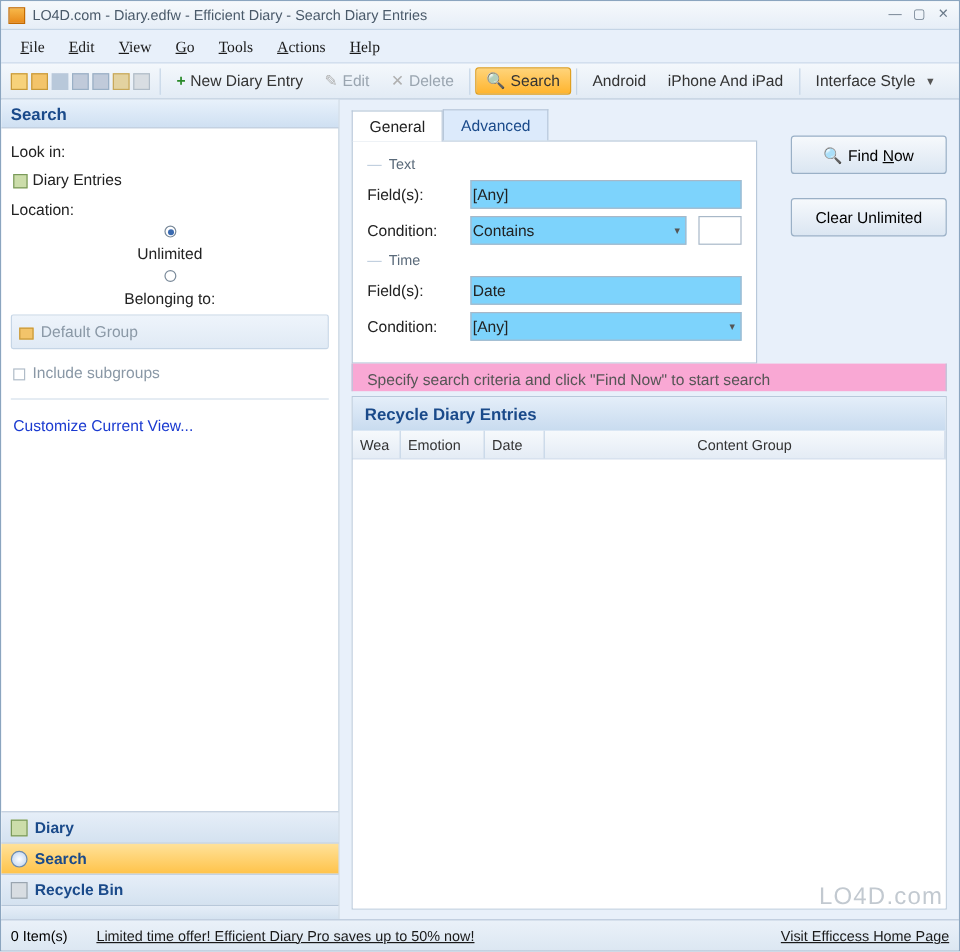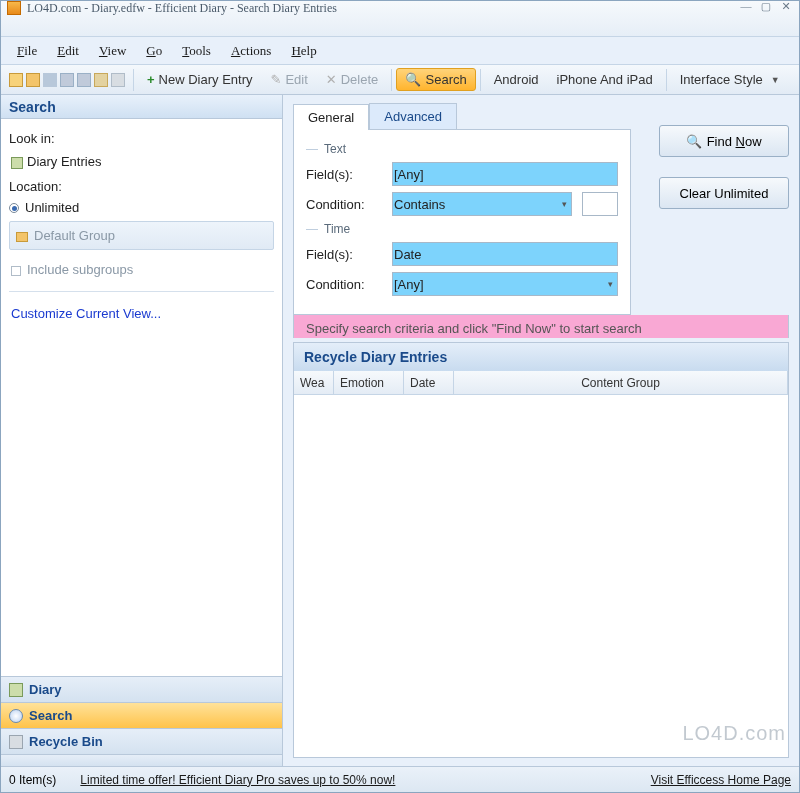--- a/index.html
+++ b/index.html
@@ -11,26 +11,25 @@
   height: 793px;
   overflow: hidden;
 }
 .window {
   width: 100%; height: 100%;
   display: flex; flex-direction: column;
   background: #e8f0fa;
   border: 1px solid #8ba5bf;
 }
 .titlebar {
-  height: 36px;
+  height: 24px;
   background: linear-gradient(#f6f9fc, #e6eef7);
-  display: flex; align-items: flex-start;
+  display: flex; align-items: center;
   padding: 0 6px;
   border-bottom: 1px solid #c5d5e6;
-  font-family: Liberation Serif, serif;
 }
 .title-icon {
   width: 14px; height: 14px;
   background: linear-gradient(#f7b84a,#e88a1a);
   border: 1px solid #c46a00;
   margin-right: 6px;
 }
 .titlebar .title { flex: 1; color: #4a5a6a; font-size: 12px; }
 .win-btns { display: flex; gap: 6px; }
 .win-btn { width: 14px; height: 12px; color: #6a7a8a; cursor: pointer; font-size: 11px; text-align: center; line-height: 10px; }
@@ -69,21 +68,21 @@
 .panel-header {
   height: 24px; background: linear-gradient(#e8f1fb,#cfe0f2);
   border-bottom: 1px solid #b8c8da;
   display: flex; align-items: center; padding: 0 8px;
   color: #1a4a8a; font-weight: bold; font-size: 14px;
 }
 .left-content { flex: 1; padding: 6px 8px; font-size: 13px; color: #222; overflow: auto; }
 .lbl { margin: 6px 0 4px; }
 .entry-row { padding: 4px 2px; }
 .entry-row .book { display: inline-block; width: 12px; height: 12px; background: #cda; border: 1px solid #7a9a5a; margin-right: 4px; vertical-align: middle; }
-.radio-row { display: flex; align-items: center; gap: 6px; margin: 6px 0; }
+.radio-row { display: flex; align-items: center; gap: 6px; margin: 6px 0; flex-direction: column; }
 .radio-dot { width: 10px; height: 10px; border-radius: 50%; border: 1px solid #7a8a9a; display: inline-block; position: relative; }
 .radio-dot.sel::after { content: ""; width: 5px; height: 5px; background: #3a6ab0; border-radius: 50%; position: absolute; top: 2px; left: 2px; }
 .group-box { background: linear-gradient(#eef4fb,#e0eaf5); border: 1px solid #c5d5e6; padding: 6px; color: #8a98a6; margin: 2px 0 8px; border-radius: 2px; }
 .group-box .folder { display: inline-block; width: 12px; height: 10px; background: #f3c46a; border: 1px solid #c89a3a; margin-right: 6px; vertical-align: middle; }
 .sub-row { color: #8a98a6; padding: 4px 2px; }
 .sub-row .chk { display: inline-block; width: 10px; height: 10px; border: 1px solid #b0bcc8; margin-right: 6px; vertical-align: middle; }
 .left-content hr { border: none; border-top: 1px solid #d5e0ec; margin: 10px 0; }
 .customize { color: #1a3ad0; cursor: pointer; padding: 4px 2px; }
 .nav-list { }
 .nav-item {
@@ -139,21 +138,21 @@
 .col.content { flex: 1; justify-content: center; }
 .results-body { flex: 1; background: #fff; }
 .statusbar {
   height: 26px; display: flex; align-items: center;
   background: linear-gradient(#eaf1f9,#dce7f2);
   border-top: 1px solid #b8c8da;
   padding: 0 8px; font-size: 12px; gap: 24px;
 }
 .statusbar .link { text-decoration: underline; color: #1a1a1a; cursor: pointer; }
 .watermark {
-  position: absolute; right: 14px; bottom: 48px;
+  position: absolute; right: 14px; bottom: 34px;
   color: rgba(80,100,120,0.35); font-size: 20px; letter-spacing: 1px;
 }
 </style>
 </head>
 <body>
 
 <div class="window">
   <div class="titlebar">
     <span class="title-icon"></span>
     <span class="title">LO4D.com - Diary.edfw - Efficient Diary - Search Diary Entries</span>
@@ -221,20 +220,24 @@
       <div class="panel-header">Search</div>
       <div class="left-content">
         <div class="lbl">Look in:</div>
         <div class="entry-row"><span class="book"></span><span>Diary Entries</span></div>
 
         <div class="lbl">Location:</div>
         <div class="radio-row">
             <span class="radio-dot sel"></span>
             <span>Unlimited</span>
           </div>
+        <div class="radio-row">
+            <span class="radio-dot"></span>
+            <span>Belonging to:</span>
+          </div>
 
         <div class="group-box"><span class="folder"></span><span>Default Group</span></div>
 
         <div class="sub-row"><span class="chk"></span><span>Include subgroups</span></div>
         <hr>
         <div class="customize">Customize Current View...</div>
       </div>
       <div class="nav-list">
         <div class="nav-item">
             <span class="nico diary"></span>

